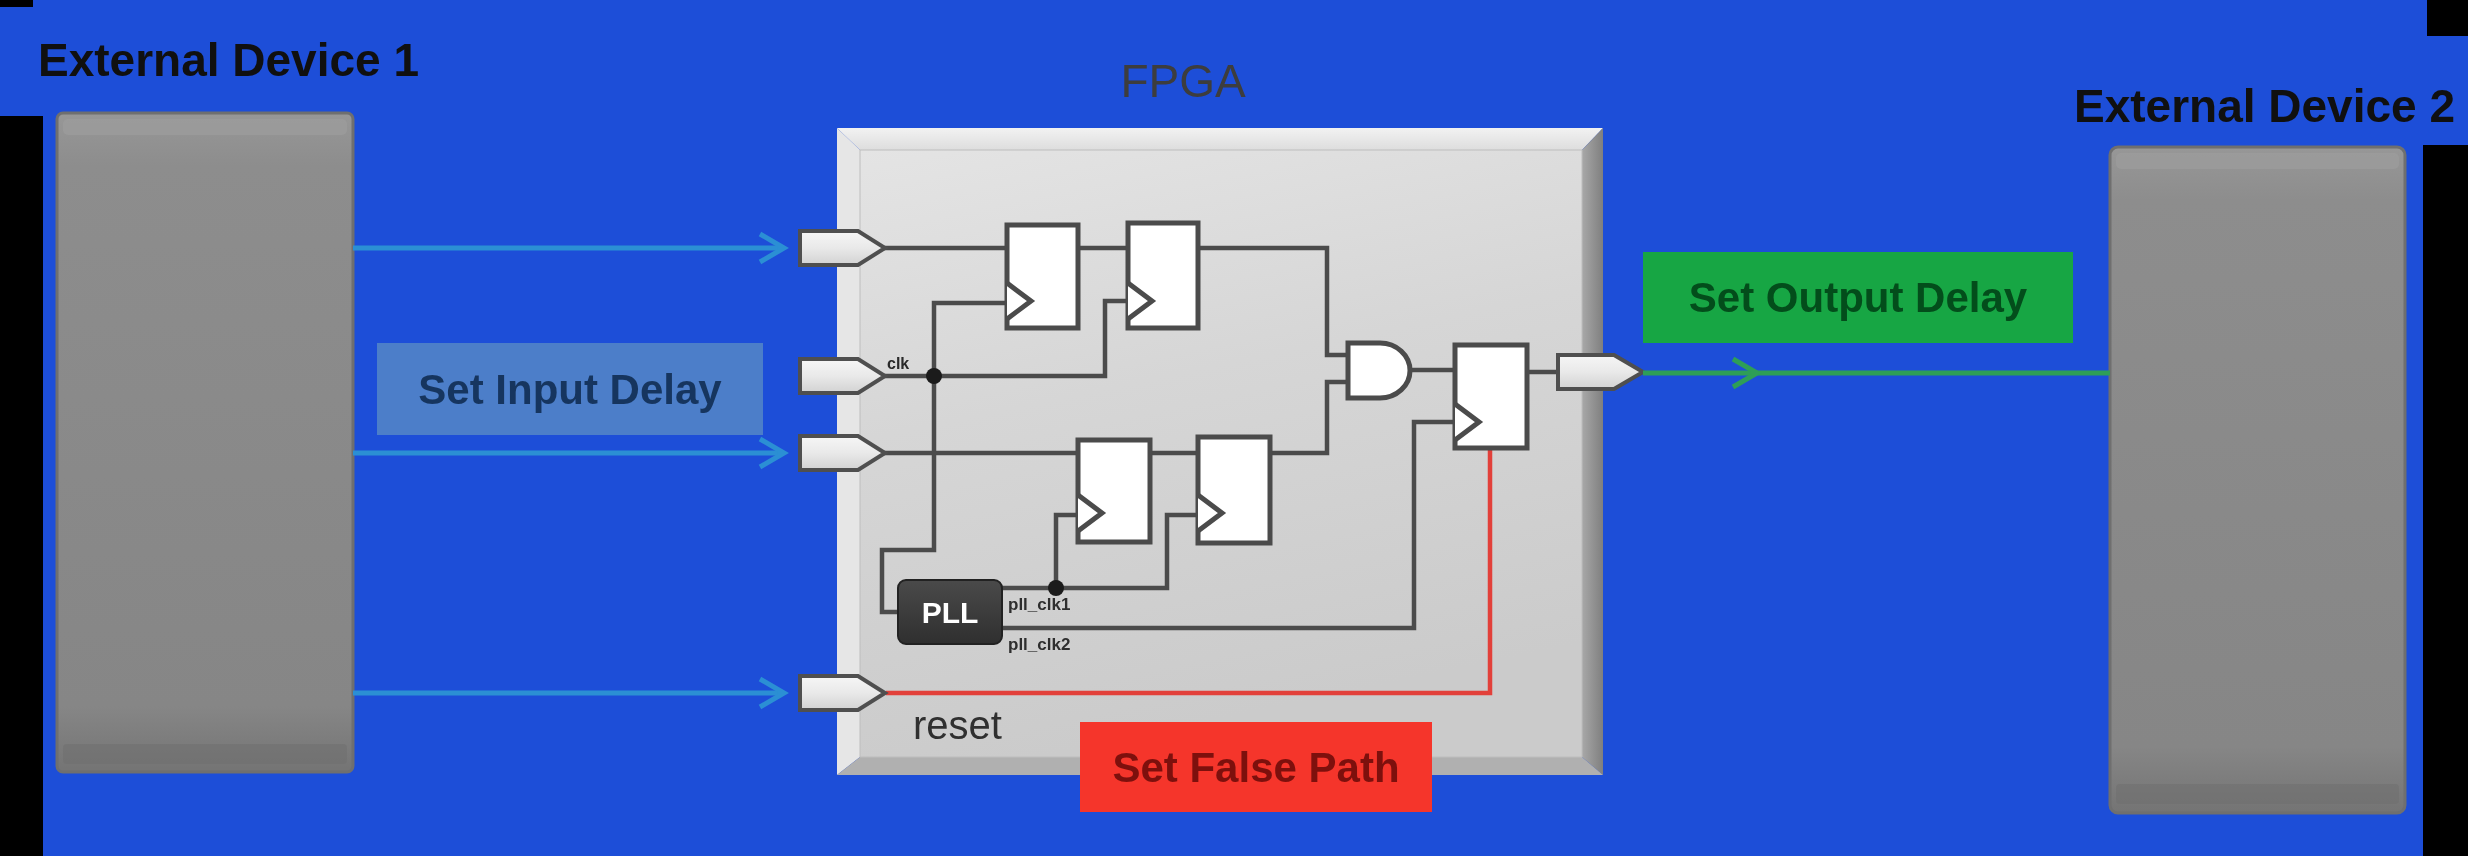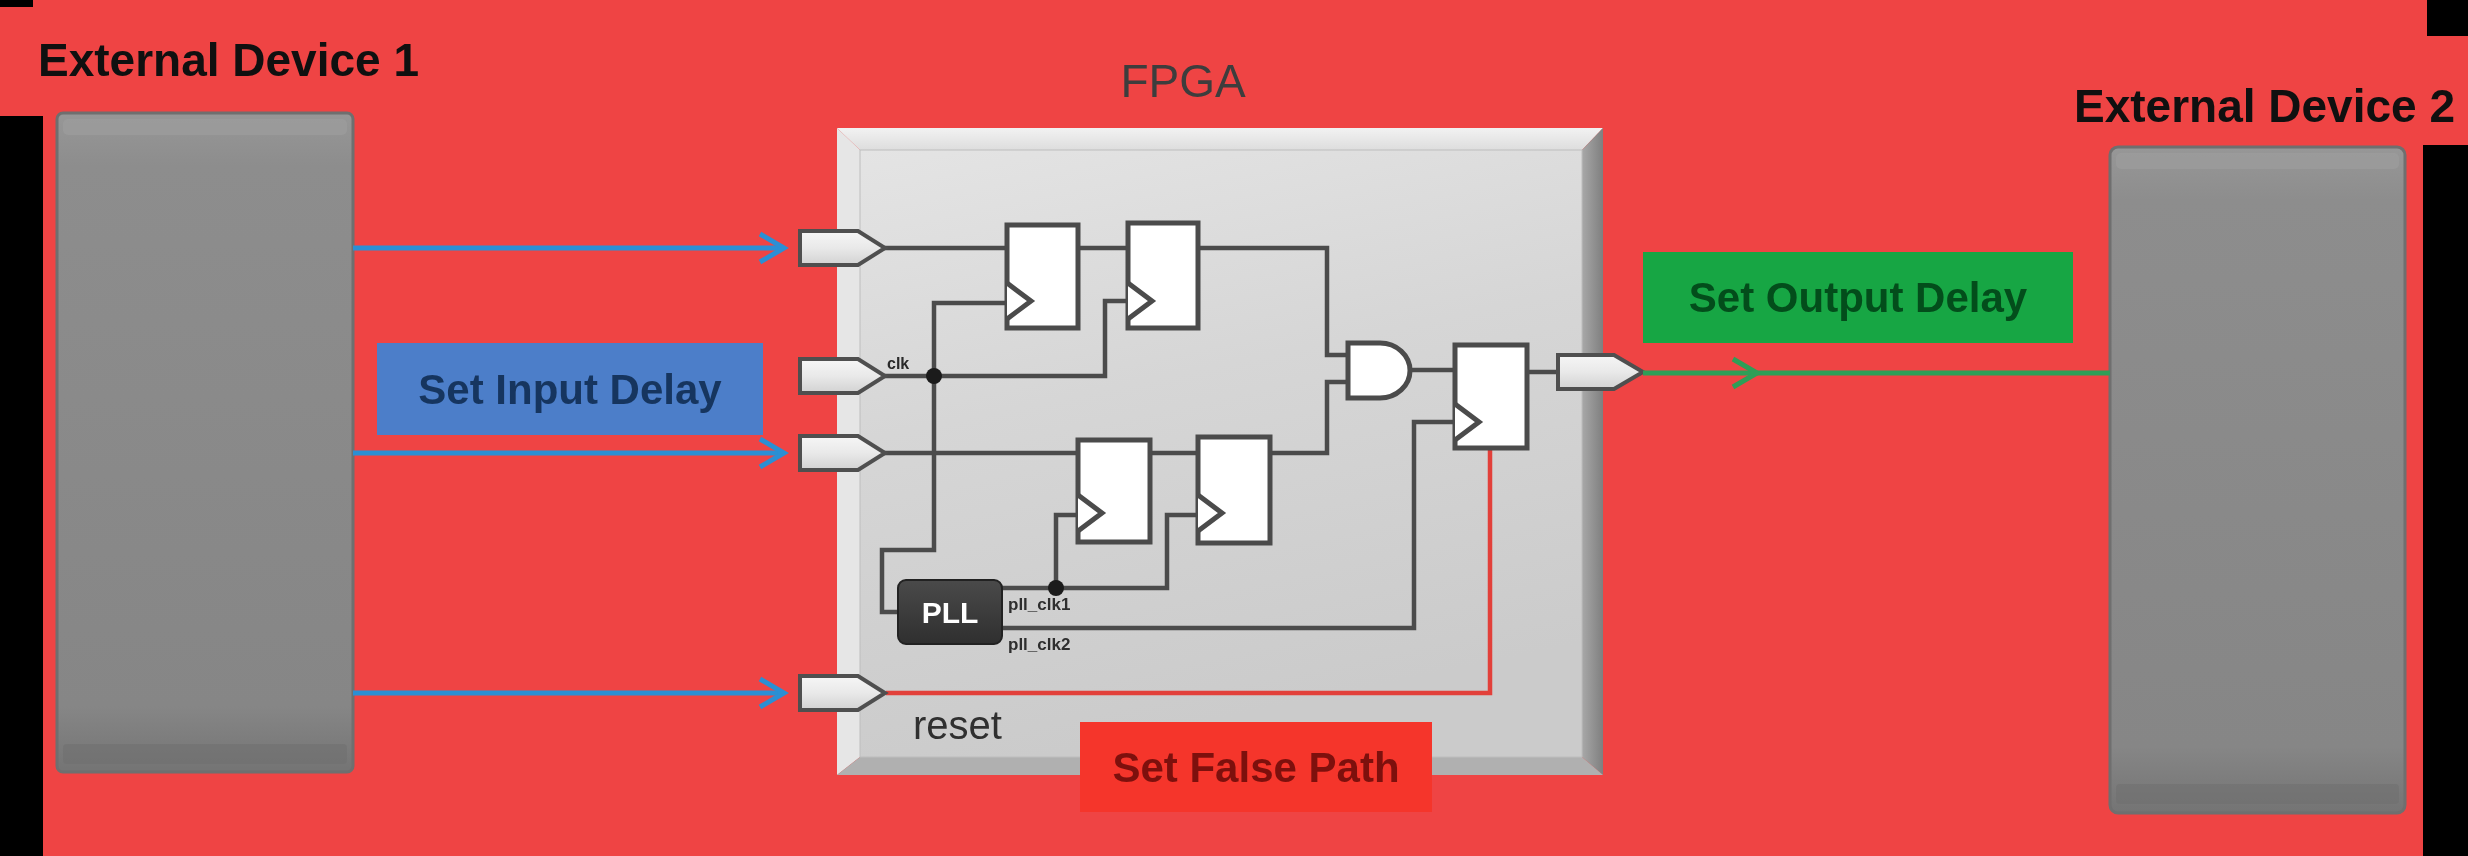--- a/index.html
+++ b/index.html
@@ -1,20 +1,20 @@
 <!DOCTYPE html>
 <html><head>
 <meta charset="utf-8">
 <style>
   html, body { margin: 0; padding: 0; background: #ffffff; }
   .stage {
     position: relative;
     width: 2468px;
     height: 856px;
-    background: #ef4444;
+    background: #1d4ed8;
     font-family: "Liberation Sans", sans-serif;
     overflow: hidden;
   }
   svg { display: block; }
   text { font-family: "Liberation Sans", sans-serif; }
   .device-title { font-size: 46px; font-weight: bold; fill: #101010; }
   .fpga-title   { font-size: 46px; font-weight: 400; fill: #3d3d3d; }
   .box-label    { font-size: 42px; font-weight: 600; }
   .reset-label  { font-size: 40px; font-weight: 500; fill: #303030; }
   .clk-label    { font-size: 16px; font-weight: 700; fill: #2a2a2a; }

